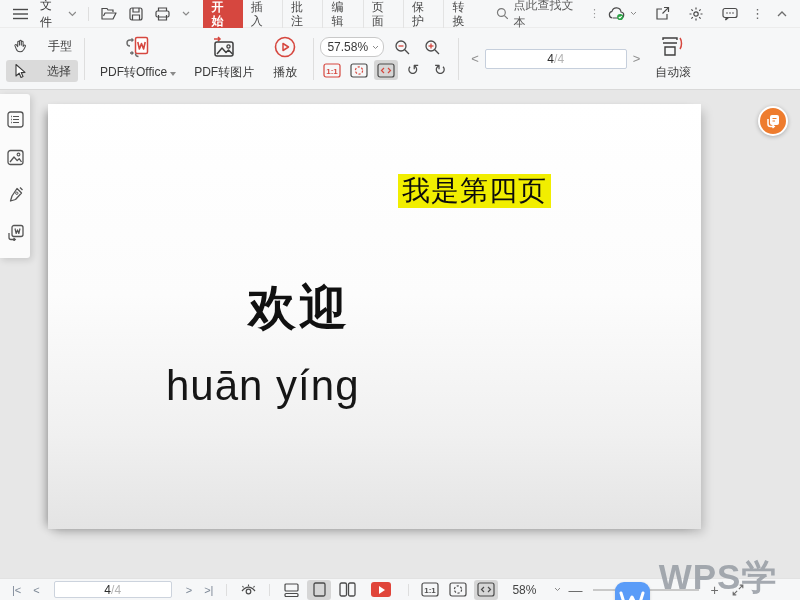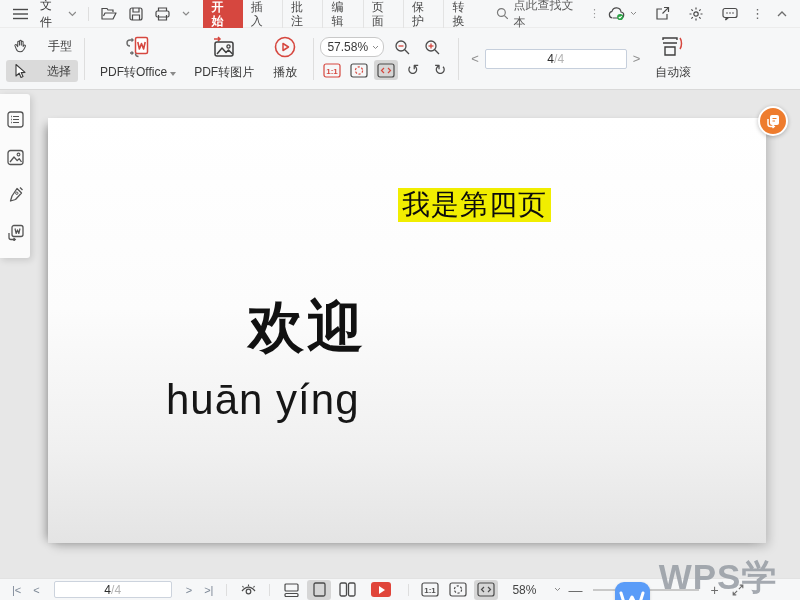--- a/index.html
+++ b/index.html
@@ -35,23 +35,23 @@
 .rot{font-family:"DejaVu Sans",sans-serif;font-size:15px;color:#4e4e4e}
 .page-input{width:142px;height:20px;background:#fff;border:1px solid #c6cfdc;border-radius:2px;display:flex;align-items:center;justify-content:center}
 .pg-cur{color:#2e2e2e}.pg-tot{color:#b3b3b3}
 .nav-ch{color:#8f8f8f;font-size:13px;padding:0 6px}
 .mode-btn{display:flex;align-items:center;gap:4px;height:22px;padding:0 6px;border-radius:3px;white-space:nowrap}
 .mode-btn.selected{background:#dadada}
 
 #side-panel{position:absolute;left:0;top:94px;width:30px;height:164px;background:#fbfbfb;border-radius:0 3px 3px 0;box-shadow:2px 2px 7px rgba(0,0,0,.14);display:flex;flex-direction:column;align-items:center;justify-content:space-evenly;z-index:15}
 #side-panel .ib{width:24px;height:24px;display:flex;align-items:center;justify-content:center;border-radius:3px}
 
-#page{position:absolute;left:48px;top:118px;width:718px;height:425px;background:linear-gradient(180deg,#ffffff 0%,#fcfcfc 45%,#f0f0f0 78%,#e4e4e4 100%);box-shadow:-7px 2px 9px -5px rgba(0,0,0,.32),4px 5px 10px -2px rgba(0,0,0,.22);z-index:5}
+#page{position:absolute;left:48px;top:104px;width:653px;height:425px;background:linear-gradient(180deg,#ffffff 0%,#fcfcfc 45%,#f0f0f0 78%,#e4e4e4 100%);box-shadow:-7px 2px 9px -5px rgba(0,0,0,.32),4px 5px 10px -2px rgba(0,0,0,.22);z-index:5}
 #note-highlight{position:absolute;left:350px;top:70px;background:var(--highlight-yellow,#f1ee00);color:#0c0c0c;font-family:"DejaVu Serif","Liberation Serif",serif;font-size:28px;line-height:34px;padding:0 4px;letter-spacing:1px}
-#slide-title{position:absolute;left:200px;top:172px;font-size:56px;font-weight:bold;color:#111;letter-spacing:3px}
+#slide-title{position:absolute;left:200px;top:172px;font-size:48px;font-weight:bold;color:#111;letter-spacing:3px}
 #slide-pinyin{position:absolute;left:118px;top:258px;font-size:42px;font-weight:400;color:#161616;letter-spacing:1px}
 #float-btn{position:absolute;left:758px;top:106px;width:30px;height:30px;border-radius:50%;background:var(--floating-orange,#ee7c2e);border:2px solid #fff;box-shadow:0 1px 4px rgba(0,0,0,.25);display:flex;align-items:center;justify-content:center;z-index:30}
 
 #statusbar{position:absolute;left:0;right:0;bottom:0;height:22px;background:#f6f7f8;border-top:1px solid #e2e2e2;display:flex;align-items:center;padding:0 8px;gap:4px;z-index:20}
 #statusbar .vsep{height:12px;margin:0 5px}
 .st-pg-input{width:118px;height:17px;background:#fff;border:1px solid #ccd3dd;border-radius:2px;display:flex;align-items:center;justify-content:center;margin:0 6px}
 .st-ch{color:#7d8896;font-size:11px;padding:0 4px}
 .play-red{width:20px;height:15px;background:#e0453a;border-radius:3px;display:flex;align-items:center;justify-content:center;margin:0 8px}
 .play-red span{width:0;height:0;border-left:6px solid #fff;border-top:4px solid transparent;border-bottom:4px solid transparent;margin-left:1px}
 .zoom-pct{color:#444;margin:0 14px 0 10px}

